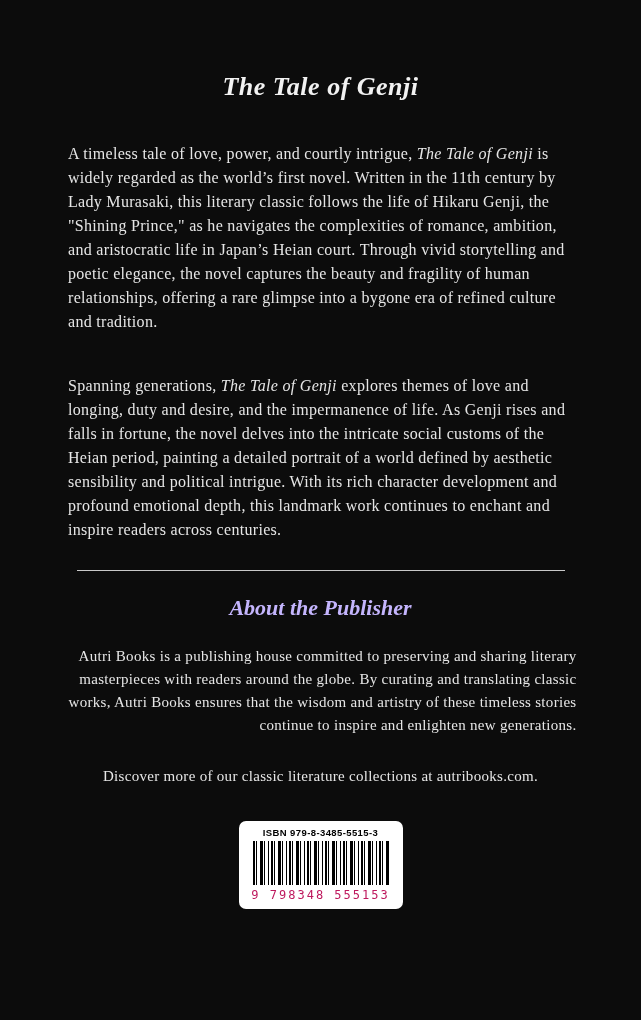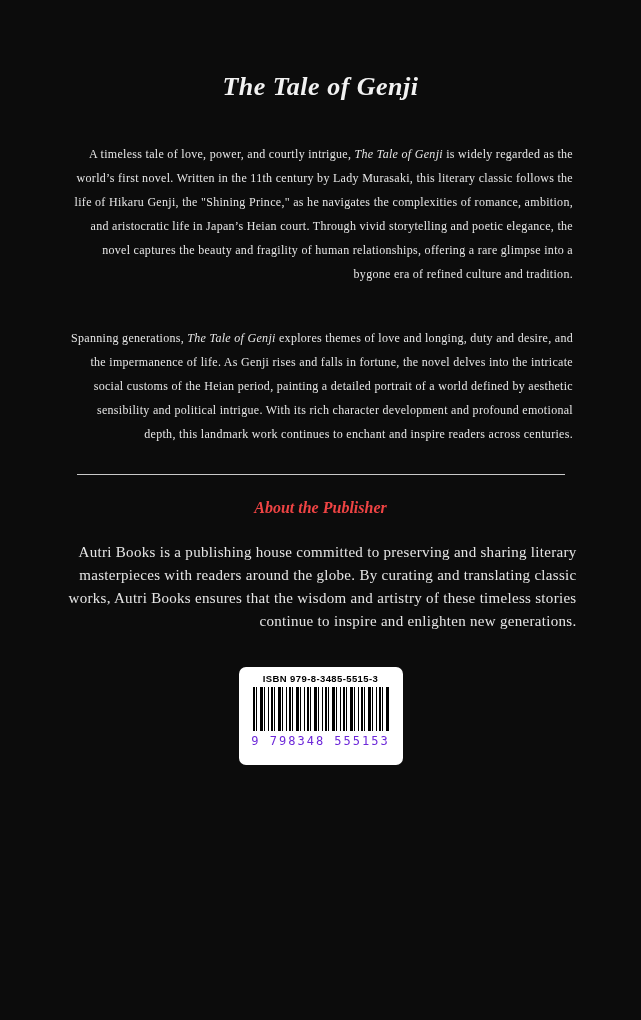--- a/index.html
+++ b/index.html
@@ -20,39 +20,39 @@
     margin: 0;
     font-size: 26px;
     font-weight: bold;
     font-style: italic;
     color: #f2f2f2;
     letter-spacing: 0.5px;
   }
   .synopsis {
     width: 505px;
     margin: 40px auto 0;
-    font-size: 12px;
+    font-size: 16px;
     line-height: 24px;
-    text-align: right;
+    text-align: left;
     letter-spacing: 0.3px;
   }
   .synopsis + .synopsis { }
   .synopsis em { font-style: italic; }
   .divider {
     width: 488px;
     border: none;
     border-top: 1px solid #c9c9c9;
     margin: 28px auto 0;
   }
   .publisher-heading {
     margin: 24px 0 0;
-    font-size: 16px;
+    font-size: 22px;
     font-weight: bold;
     font-style: italic;
-    color: #ef4444;
+    color: #c4b5fd;
   }
   .publisher-body {
     width: 512px;
     margin: 24px auto 0;
     font-size: 15px;
     line-height: 23px;
     text-align: right;
     letter-spacing: 0.3px;
   }
   .discover-line {
@@ -65,21 +65,21 @@
   .barcode-wrap {
     margin-top: 34px;
     display: flex;
     flex-direction: column;
     align-items: center;
   }
   .barcode {
     width: 164px;
     background: #ffffff;
     border-radius: 7px;
-    padding: 6px 6px 17px;
+    padding: 6px 6px 7px;
     box-sizing: border-box;
     color: #000;
   }
   .barcode .isbn {
     font-family: "Liberation Sans", sans-serif;
     font-size: 9.5px;
     font-weight: bold;
     letter-spacing: 0.4px;
     text-align: center;
     color: #000;
@@ -100,21 +100,21 @@
       #fff 12px, #fff 15px,
       #000 15px, #000 16px,
       #fff 16px, #fff 18px);
   }
   .barcode .digits {
     font-family: "DejaVu Sans Mono", monospace;
     font-size: 12px;
     letter-spacing: 2px;
     text-align: center;
     margin-top: 3px;
-    color: #6d28d9;
+    color: #be185d;
     white-space: nowrap;
   }
   .barcode-reflection {
     width: 158px;
     height: 52px;
     overflow: hidden;
     opacity: 0.28;
     filter: blur(0.7px);
     -webkit-mask-image: linear-gradient(to bottom, rgba(0,0,0,0.9) 0%, rgba(0,0,0,0) 80%);
     mask-image: linear-gradient(to bottom, rgba(0,0,0,0.9) 0%, rgba(0,0,0,0) 80%);
@@ -130,20 +130,21 @@
   <p class="synopsis"><span>A timeless tale of love, power, and courtly intrigue, </span><em>The Tale of Genji</em><span> is widely regarded as the world’s first novel. Written in the 11th century by Lady Murasaki, this literary classic follows the life of Hikaru Genji, the "Shining Prince," as he navigates the complexities of romance, ambition, and aristocratic life in Japan’s Heian court. Through vivid storytelling and poetic elegance, the novel captures the beauty and fragility of human relationships, offering a rare glimpse into a bygone era of refined culture and tradition.</span></p>
 
   <p class="synopsis"><span>Spanning generations, </span><em>The Tale of Genji</em><span> explores themes of love and longing, duty and desire, and the impermanence of life. As Genji rises and falls in fortune, the novel delves into the intricate social customs of the Heian period, painting a detailed portrait of a world defined by aesthetic sensibility and political intrigue. With its rich character development and profound emotional depth, this landmark work continues to enchant and inspire readers across centuries.</span></p>
 
   <hr class="divider">
 
   <h2 class="publisher-heading">About the Publisher</h2>
 
   <p class="publisher-body">Autri Books is a publishing house committed to preserving and sharing literary masterpieces with readers around the globe. By curating and translating classic works, Autri Books ensures that the wisdom and artistry of these timeless stories continue to inspire and enlighten new generations.</p>
 
+  <p class="discover-line">Discover more of our classic literature collections at autribooks.com.</p>
 
   <div class="barcode-wrap">
     <div class="barcode">
       <div class="isbn">ISBN 979-8-3485-5515-3</div>
       <div class="bars"></div>
       <div class="digits">9 798348 555153</div>
     </div>
     <div class="barcode-reflection"></div>
   </div>
 

